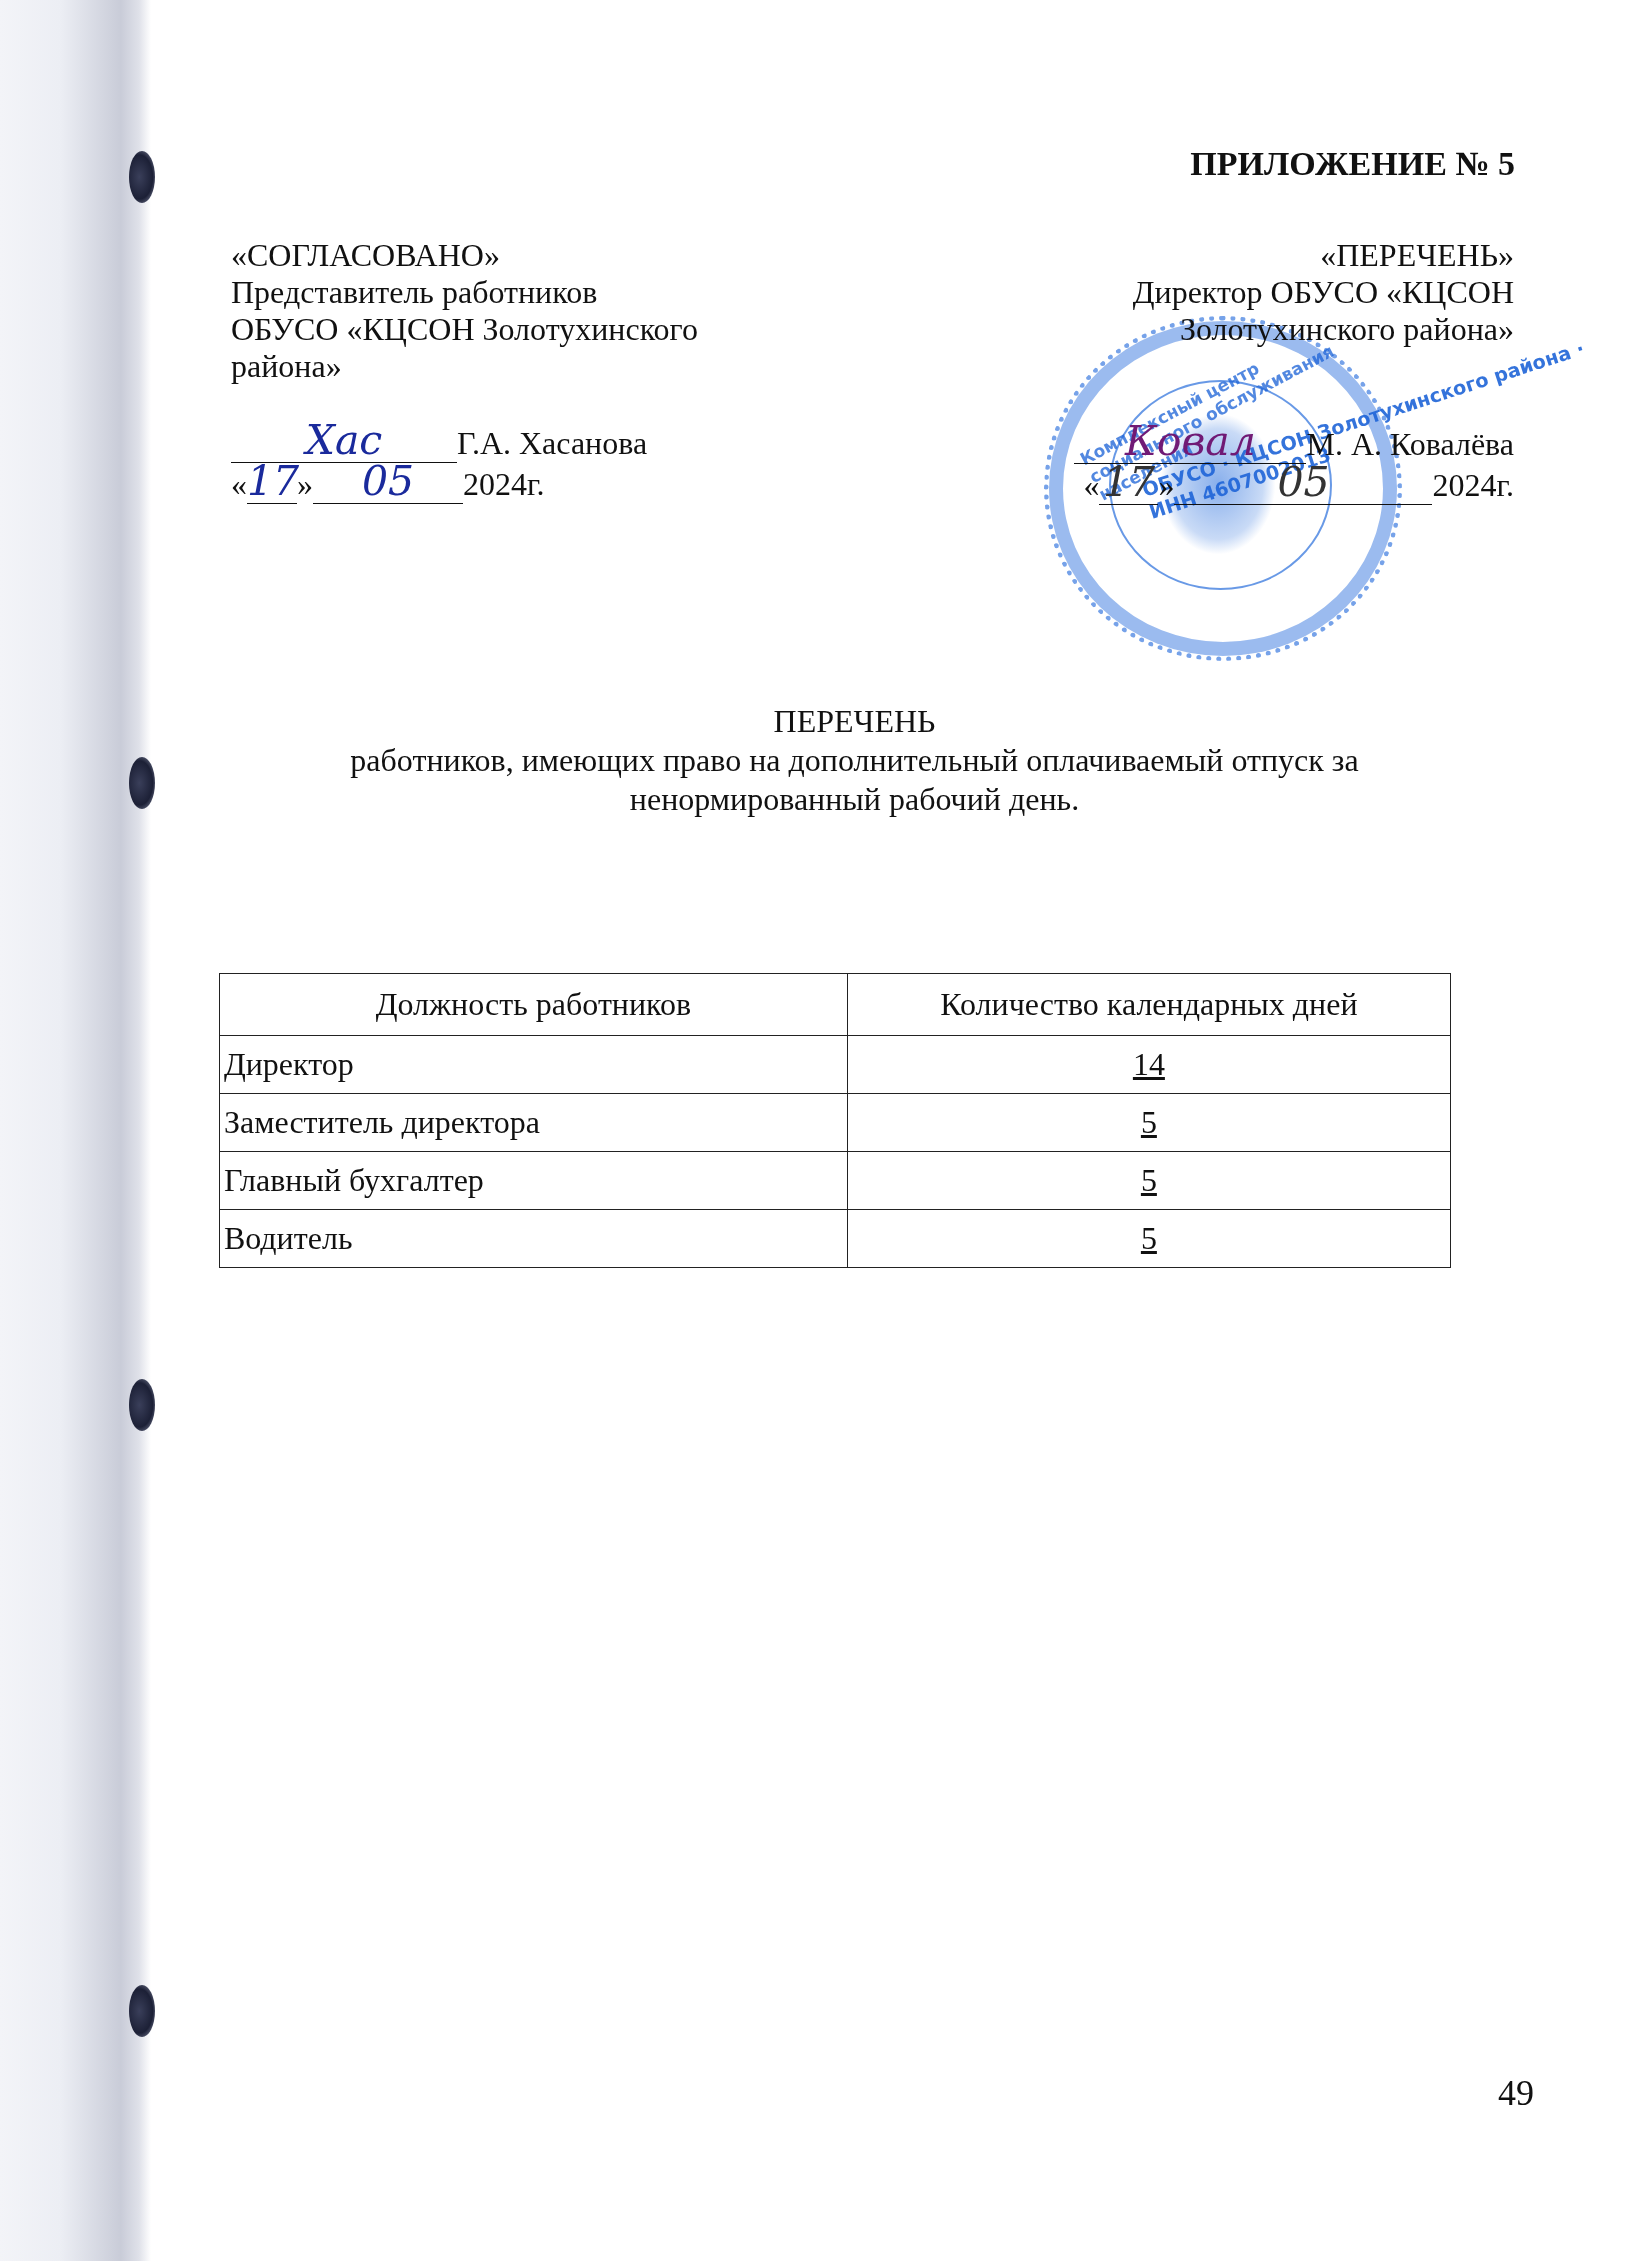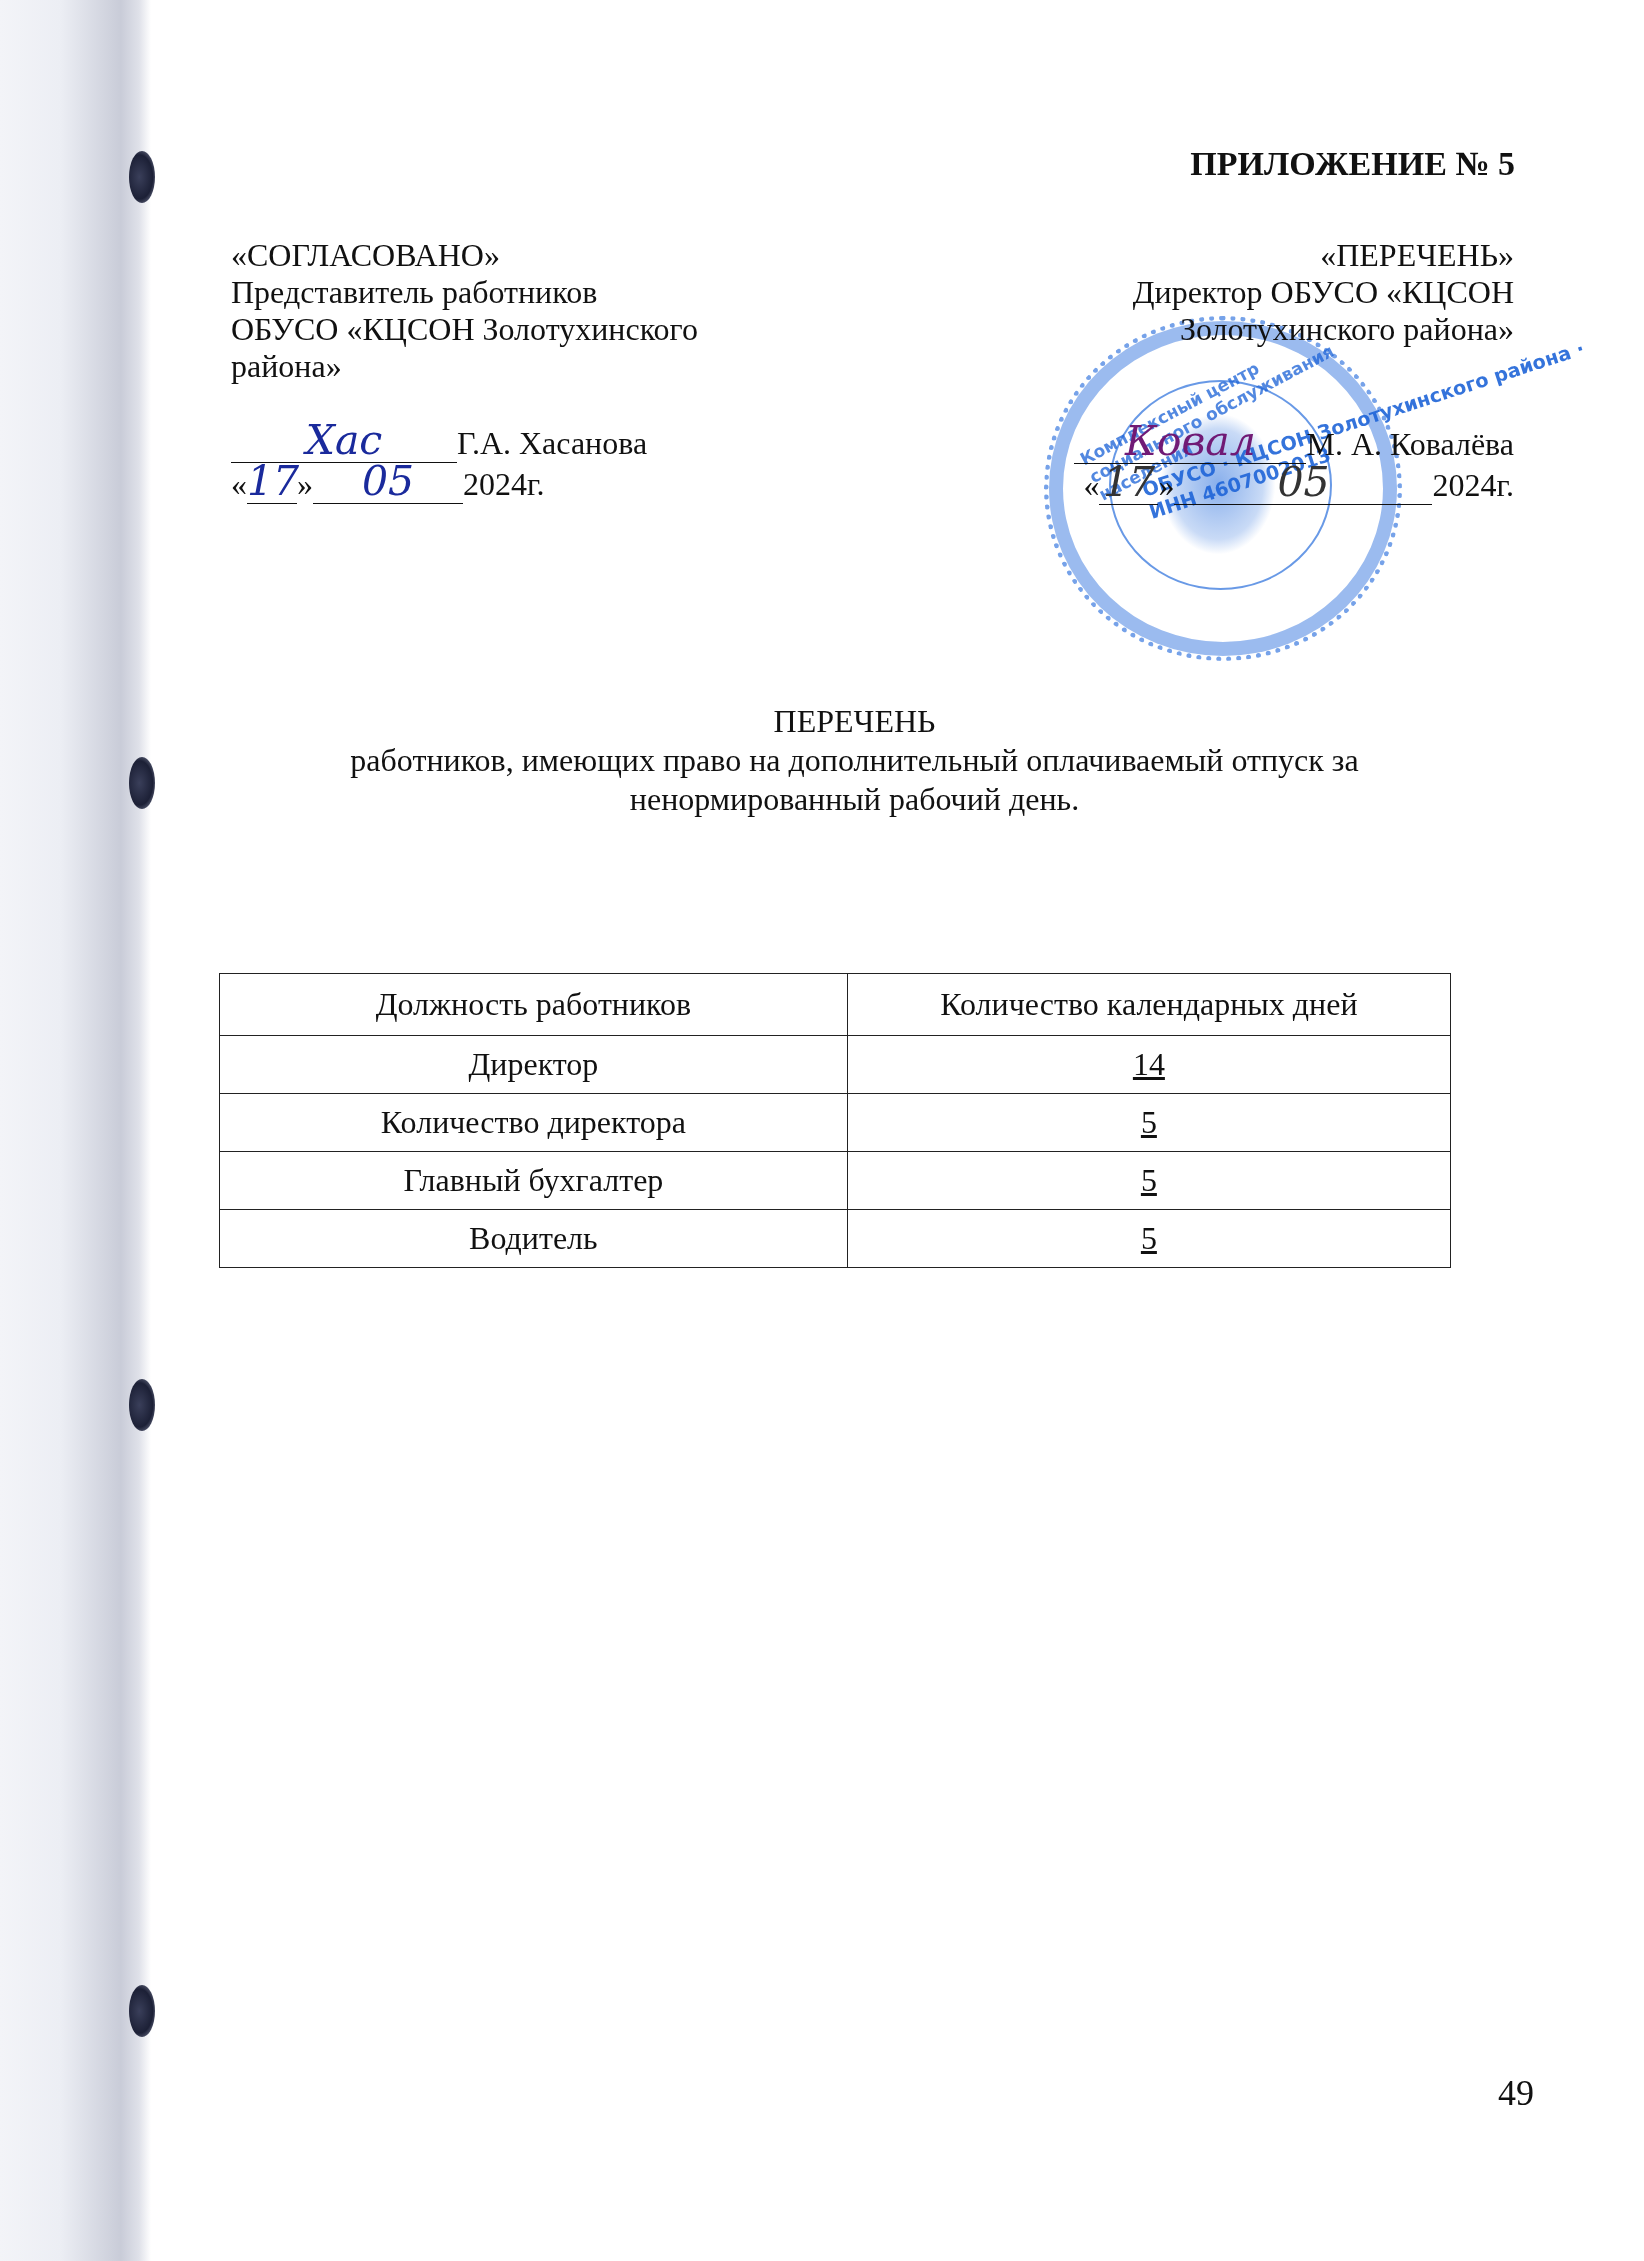--- a/index.html
+++ b/index.html
@@ -32,21 +32,21 @@
   .title-block { left: 226px; width: 1257px; top: 702px; text-align: center; font-weight: normal; }
   .title-main { font-size: 32px; line-height: 39px; }
   .title-sub { font-size: 32px; line-height: 39px; }
   table.vac {
     position: absolute; left: 219px; top: 973px; width: 1232px;
     border-collapse: collapse; font-size: 32px;
   }
   table.vac th, table.vac td { border: 1.9px solid #222; padding: 0 3.9px; height: 57px; }
   table.vac th { font-weight: normal; text-align: center; height: 61px; }
   table.vac td.num { text-align: center; text-decoration: underline; }
-  table.vac td.pos { text-align: center; }
+  table.vac td.pos { text-align: left; }
   .stamp {
     position: absolute; left: 1044px; top: 316px; width: 348px; height: 335px;
     border-radius: 50%;
     border: 5.2px dotted rgba(40,110,220,0.75);
     box-shadow: inset 0 0 0 11.6px rgba(255,255,255,0), inset 0 0 0 14px rgba(40,110,220,0.55);
     opacity: 0.85;
   }
   .stamp-inner {
     position: absolute; left: 1109px; top: 380px; width: 219px; height: 206px; border-radius: 50%;
     border: 2.6px solid rgba(40,110,220,0.7);
@@ -117,21 +117,21 @@
       <th style="width:619px">Должность работников</th>
       <th>Количество календарных дней</th>
     </tr>
   </thead>
   <tbody>
     <tr>
       <td class="pos">Директор</td>
       <td class="num">14</td>
     </tr>
     <tr>
-      <td class="pos">Количество директора</td>
+      <td class="pos">Заместитель директора</td>
       <td class="num">5</td>
     </tr>
     <tr>
       <td class="pos">Главный бухгалтер</td>
       <td class="num">5</td>
     </tr>
     <tr>
       <td class="pos">Водитель</td>
       <td class="num">5</td>
     </tr>

